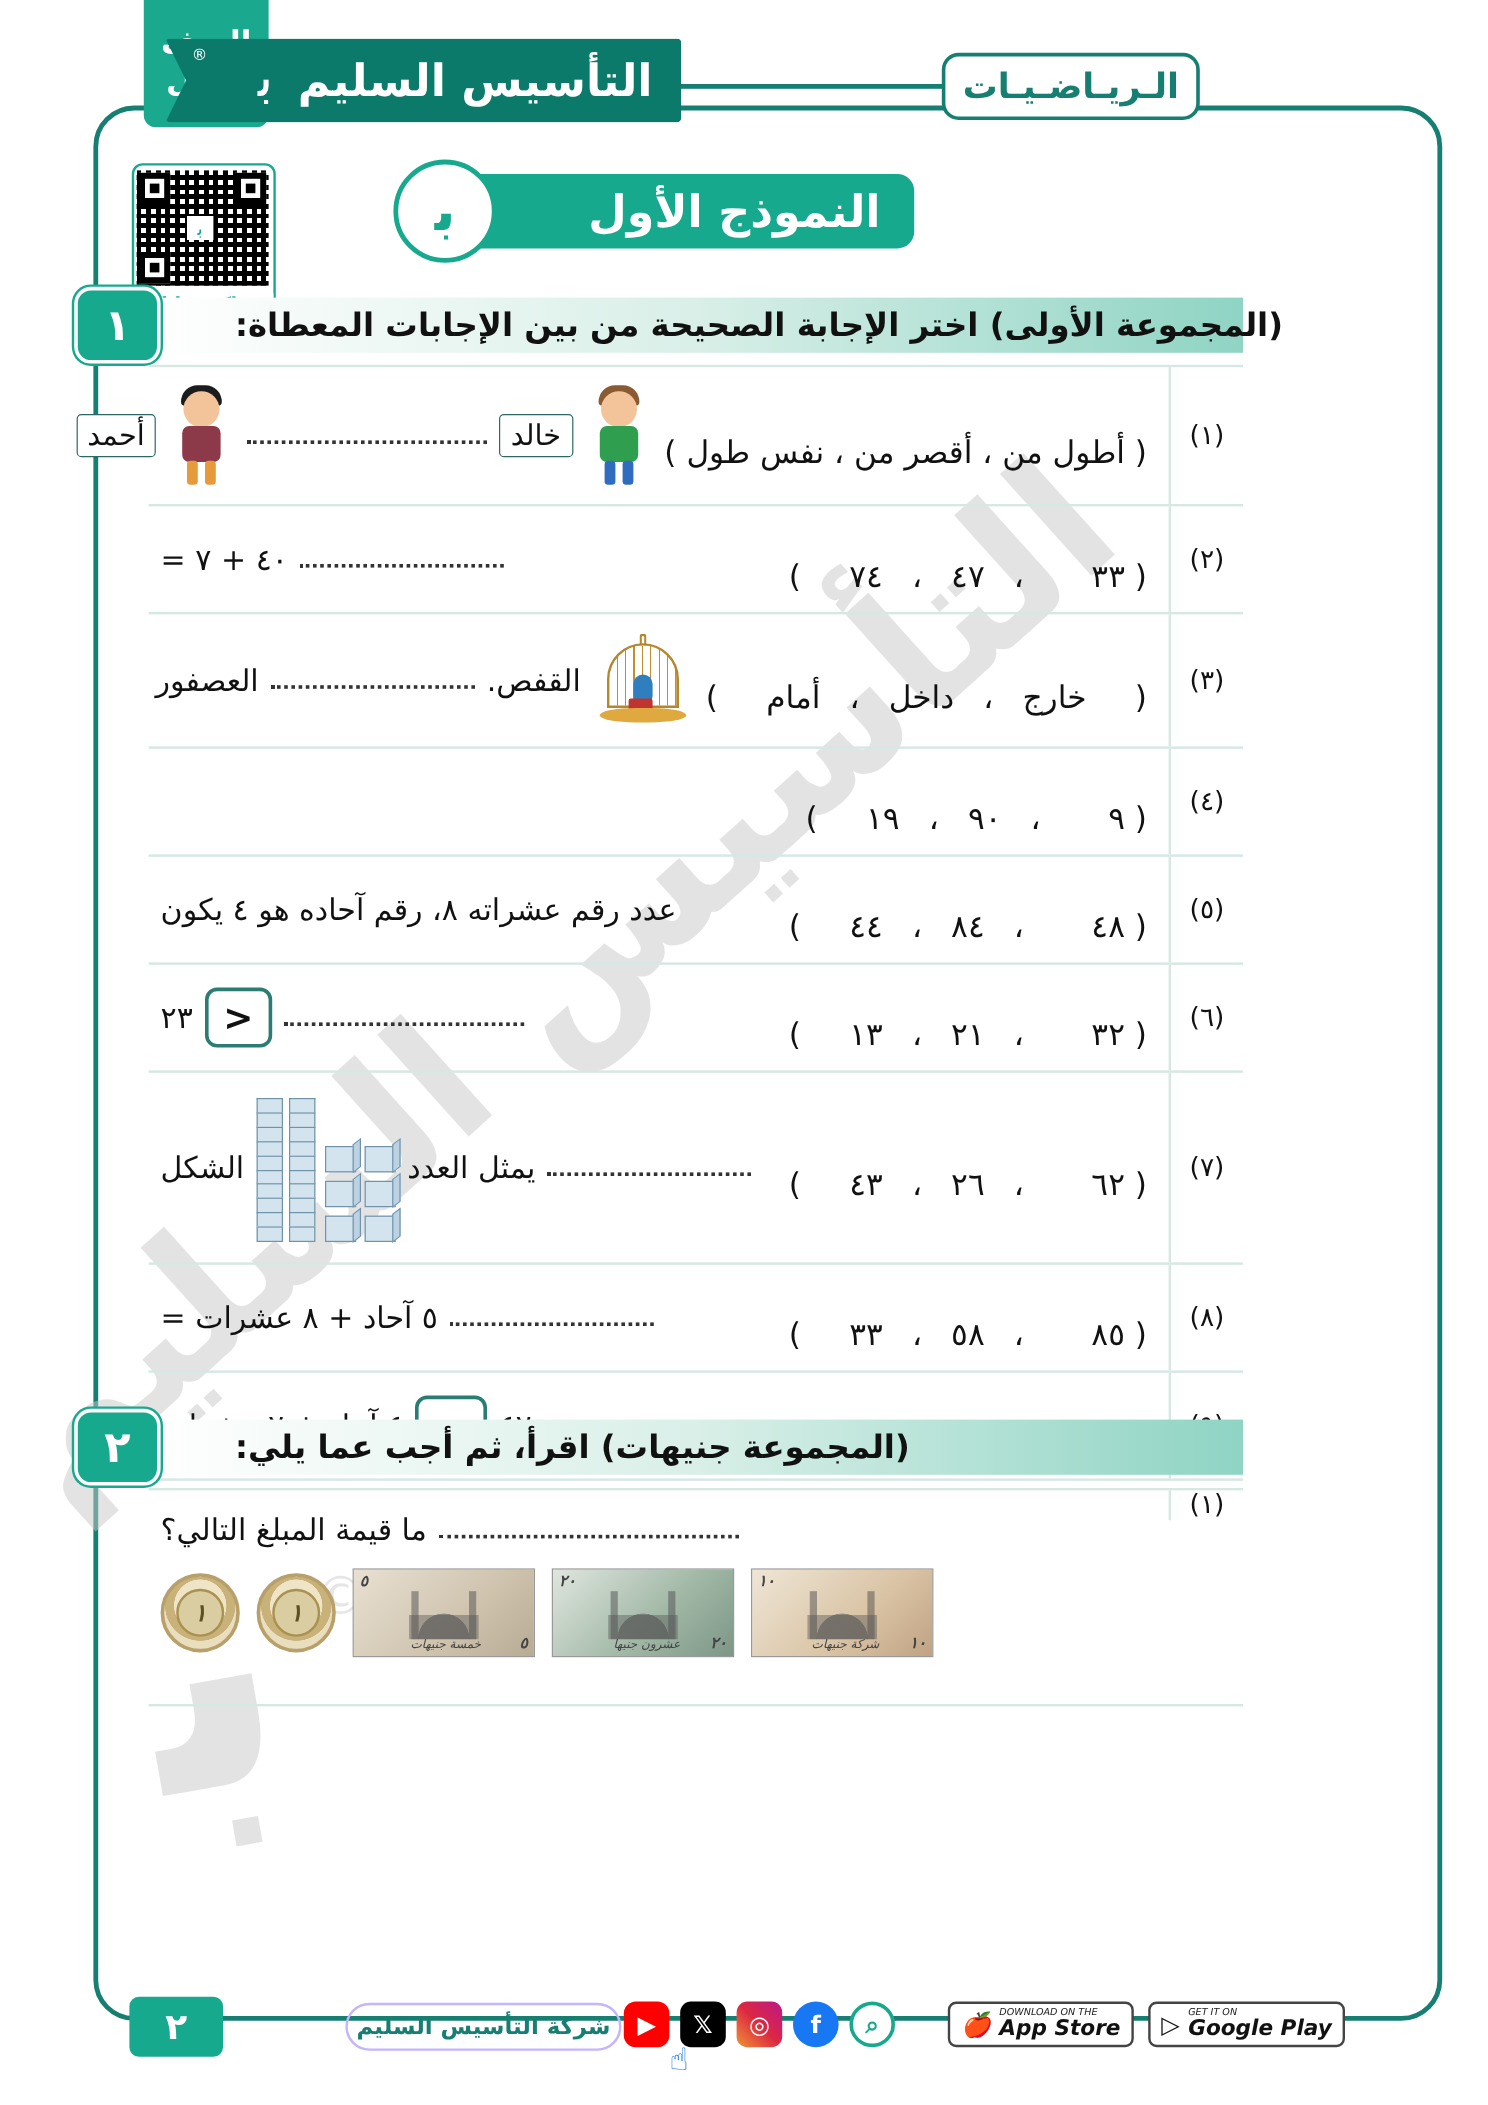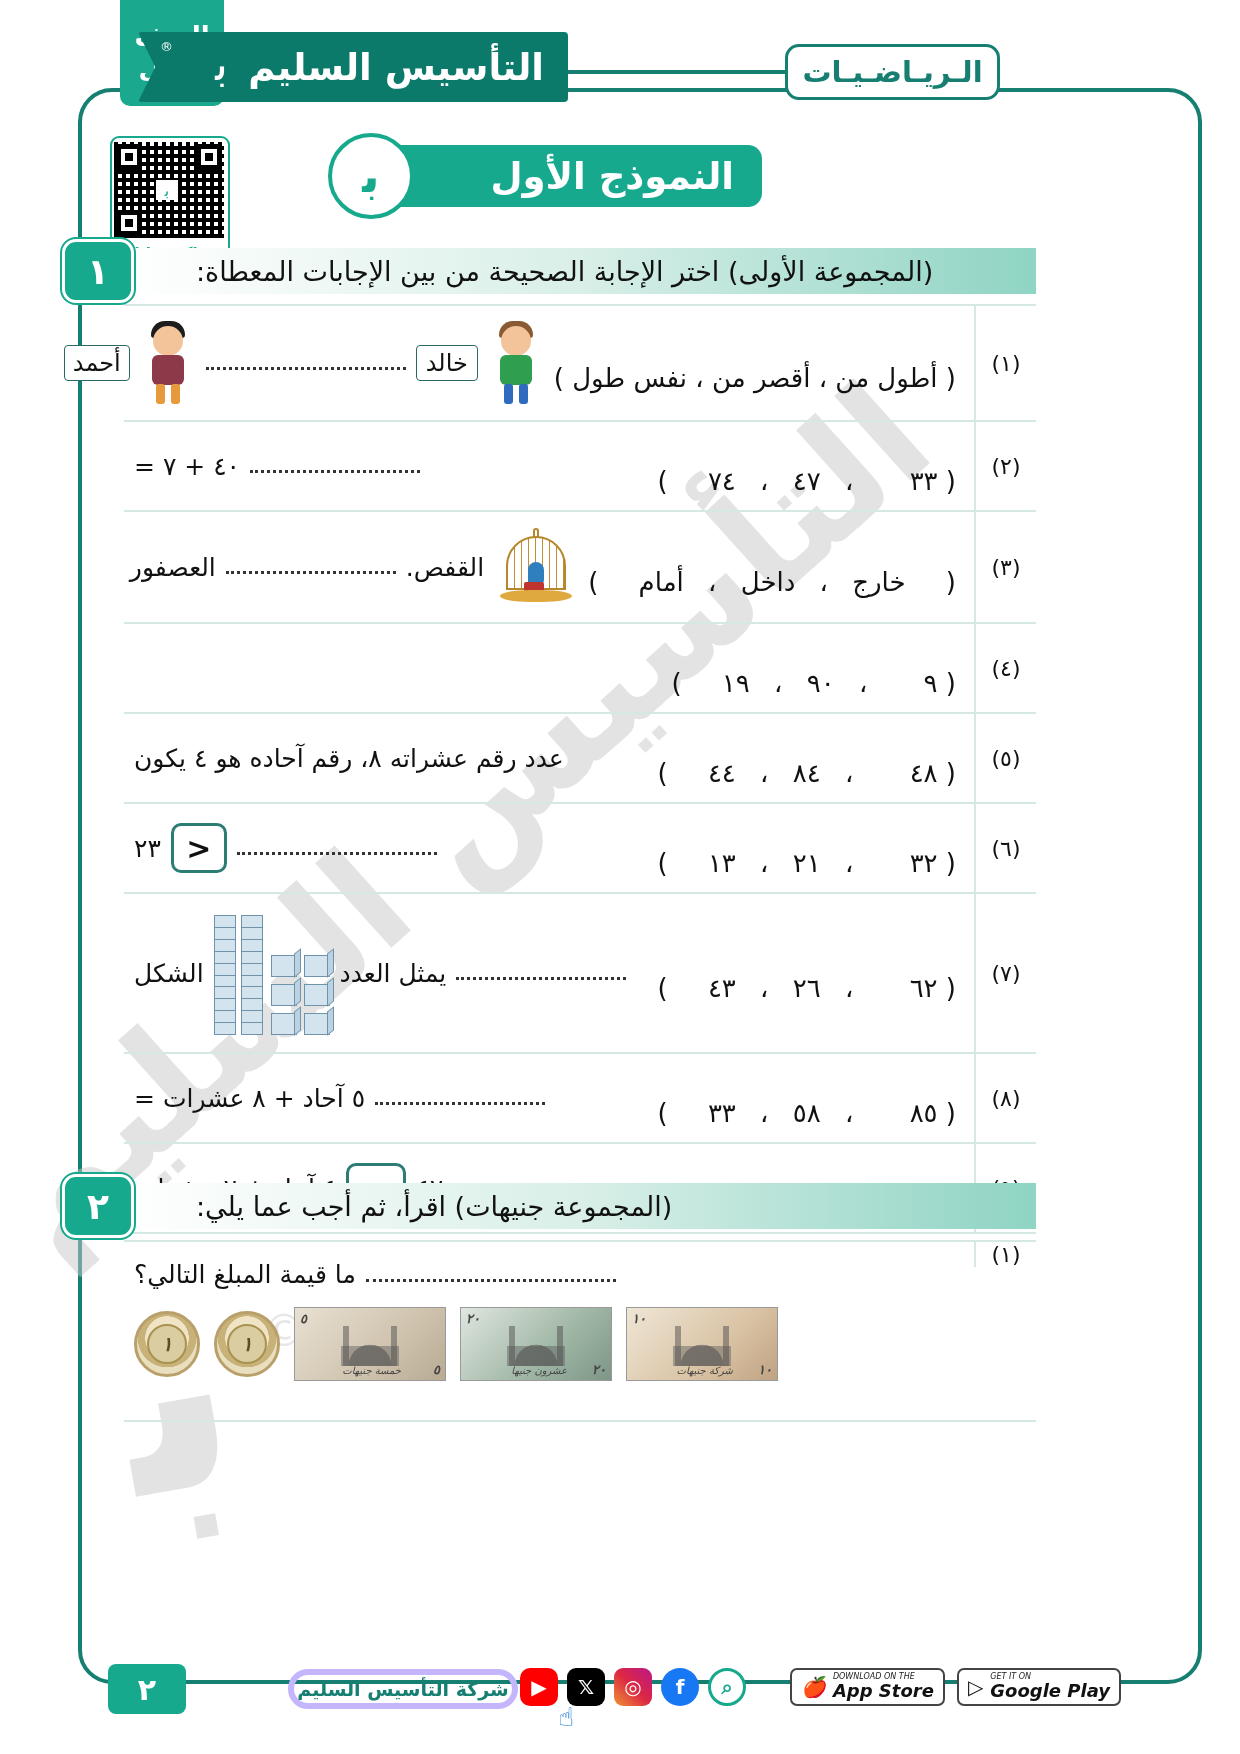--- a/index.html
+++ b/index.html
@@ -154,21 +154,21 @@
   }
 
   
   .band {
     position:absolute; left:124px; width:912px; height:46px; z-index:6;
     background:linear-gradient(to left,#8fd4c4 0%,#d9efe8 50%,#ffffff 100%);
     display:flex; align-items:center; justify-content:flex-end;
     padding-left:72px; padding-right:16px;
   }
   .band .label {
-    font-size:27px; font-weight:normal; color:#111; white-space:nowrap;text-align:right;
+    font-size:27px; font-weight:bold; color:#111; white-space:nowrap;text-align:right;
   }
   .band-num {
     position:absolute; left:-62px; top:-9px;
     width:72px; height:64px; border-radius:14px;
     background:#17a98e; border:3px solid #fff;
     color:#fff; font-size:36px; font-weight:bold;
     display:flex; align-items:center; justify-content:center;
     box-shadow:0 0 0 2px #17a98e;
   }
 
@@ -348,21 +348,21 @@
   .footer { position:absolute; left:0; bottom:28px; width:1240px; height:64px; z-index:6; }
   .pagenum {
     position:absolute; left:108px; top:2px;
     width:78px; height:50px; background:#17a98e;
     border-radius:8px; color:#fff; font-size:30px; font-weight:bold;
     display:flex; align-items:center; justify-content:center;
   }
   .company {
     position:absolute; left:288px; top:7px;
     width:230px; height:40px;
-    border:6px solid #c4b5fd; border-radius:20px;
+    border:2px solid #c4b5fd; border-radius:20px;
     display:flex; align-items:center; justify-content:center;
     color:#167f72; font-size:19px; font-weight:bold;
   }
   .socials { position:absolute; left:520px; top:6px; display:flex; align-items:center; gap:9px; }
   .sicon {
     width:38px; height:38px; border-radius:9px;
     display:flex; align-items:center; justify-content:center;
     color:#fff; font-size:20px; font-weight:bold;
   }
   .sicon.search { background:#fff; border:3px solid #17a98e; color:#17a98e; border-radius:50%; }

